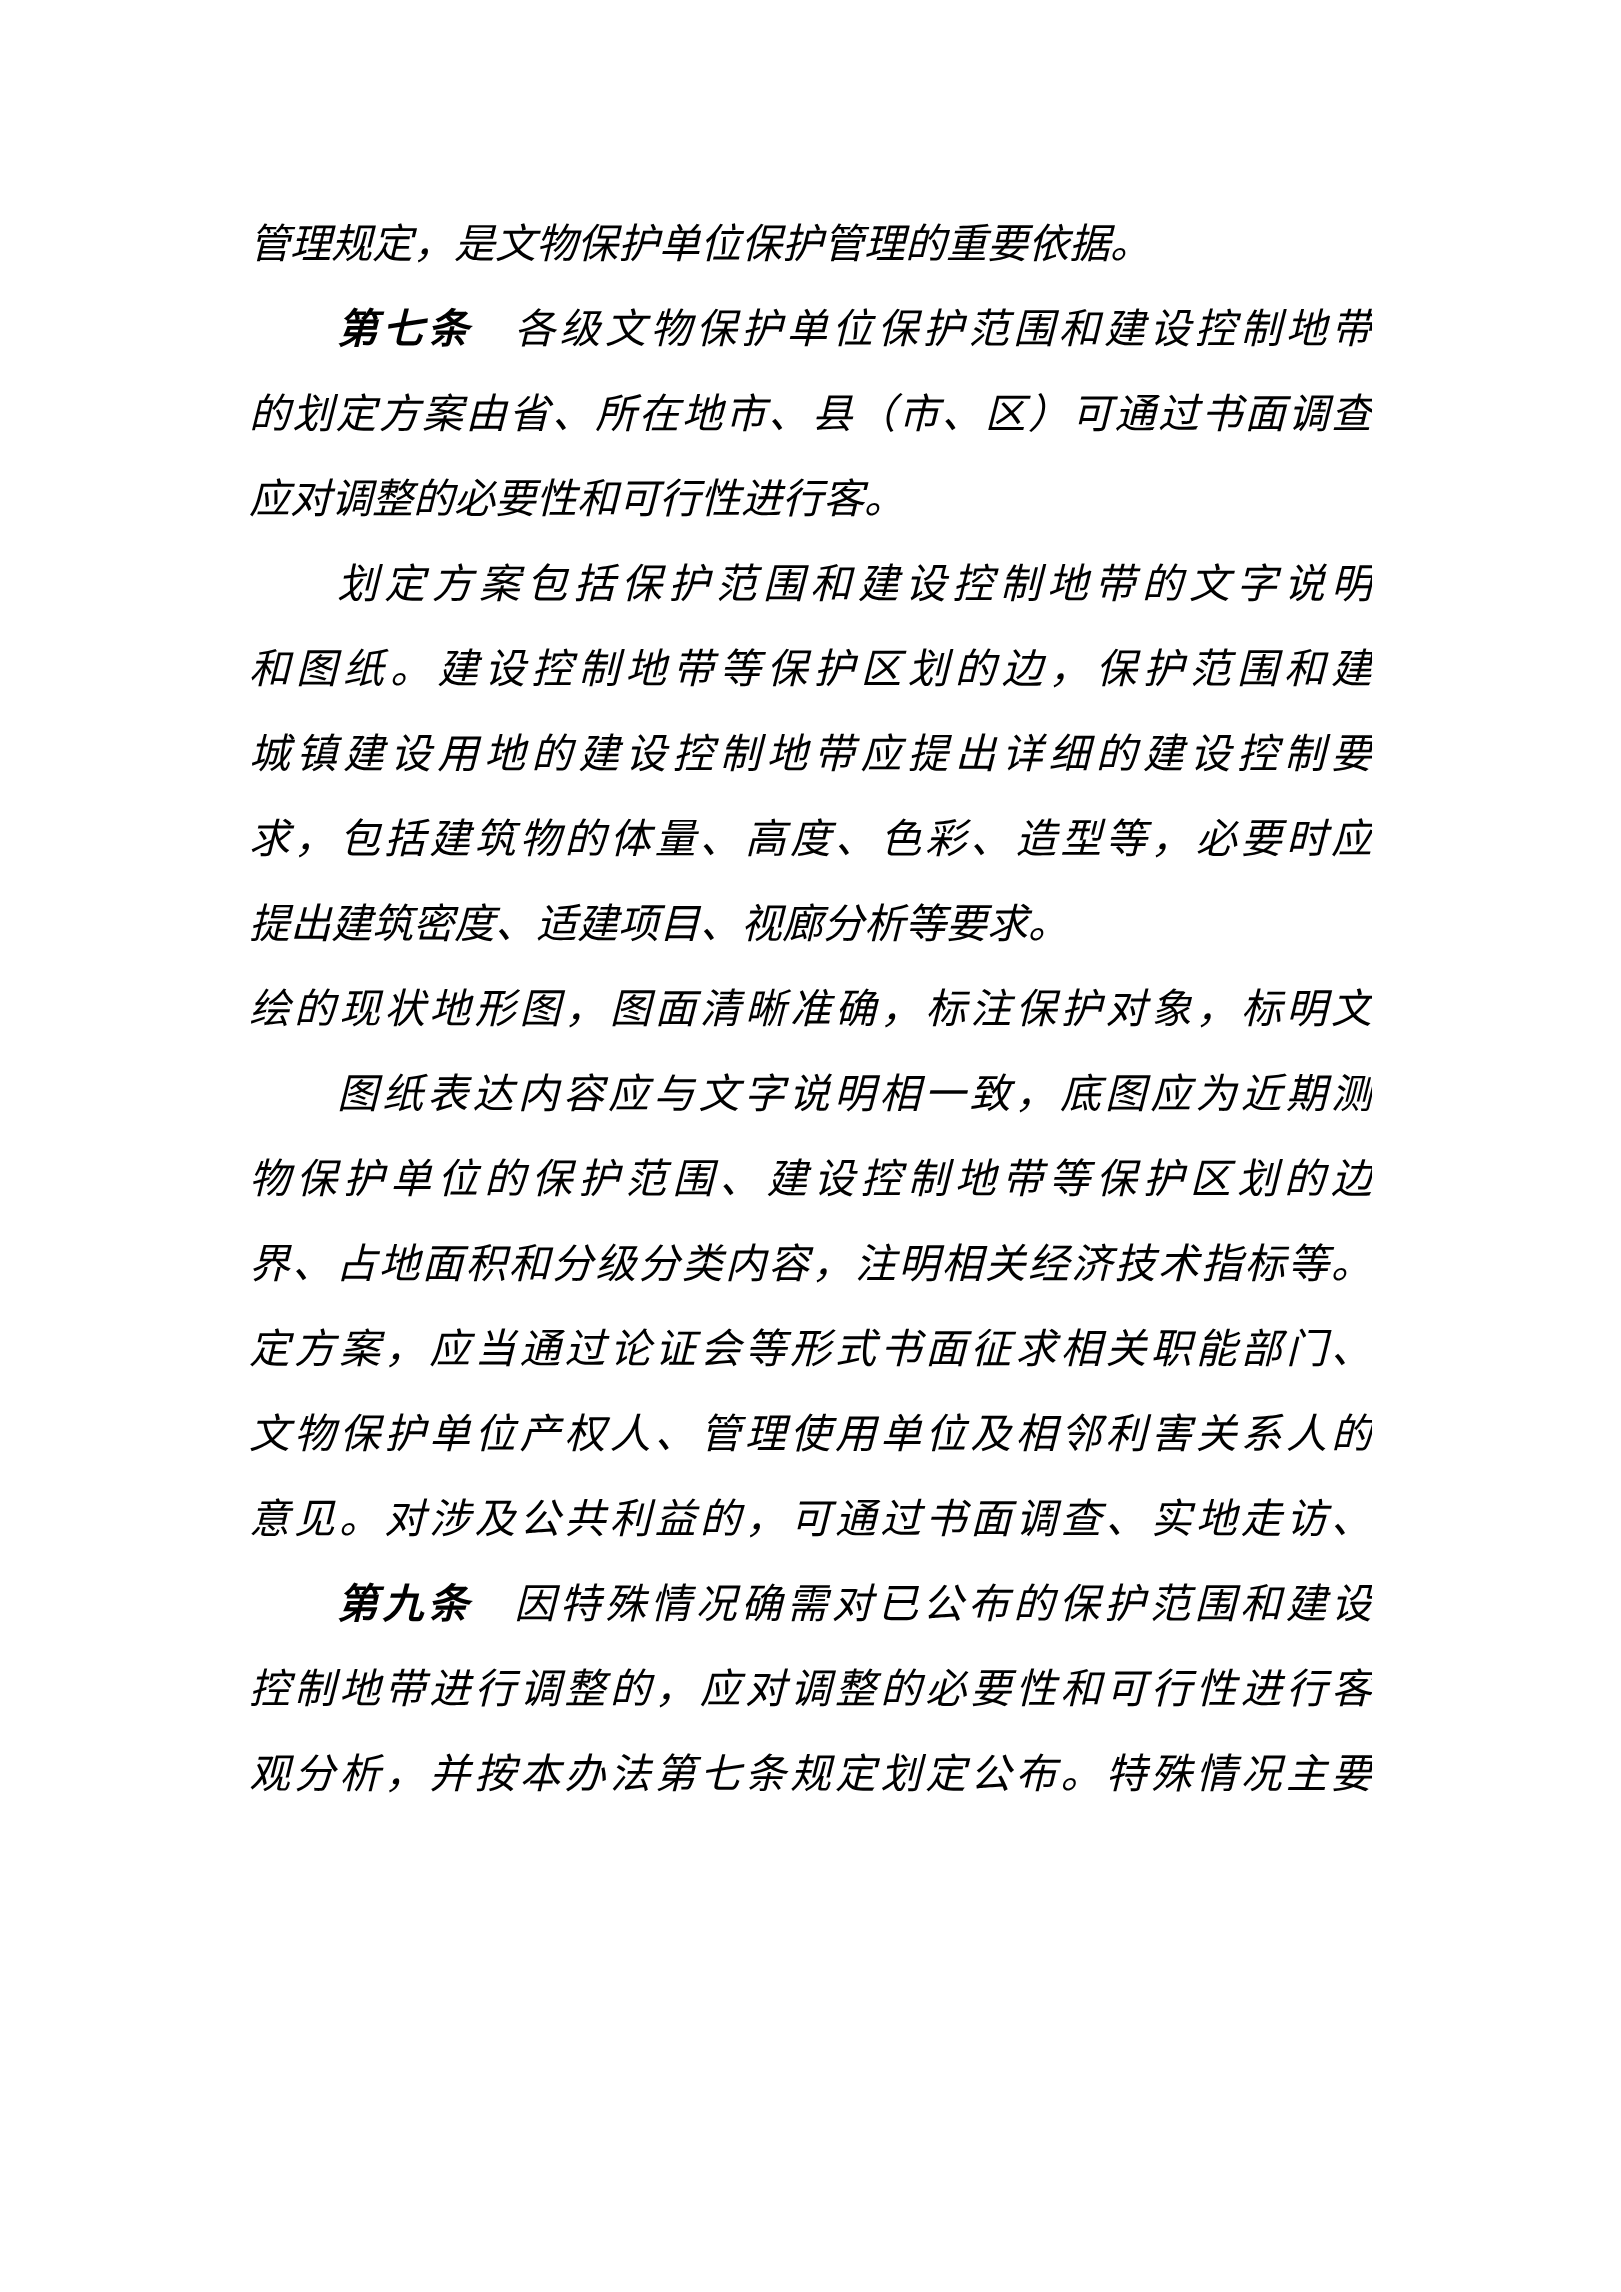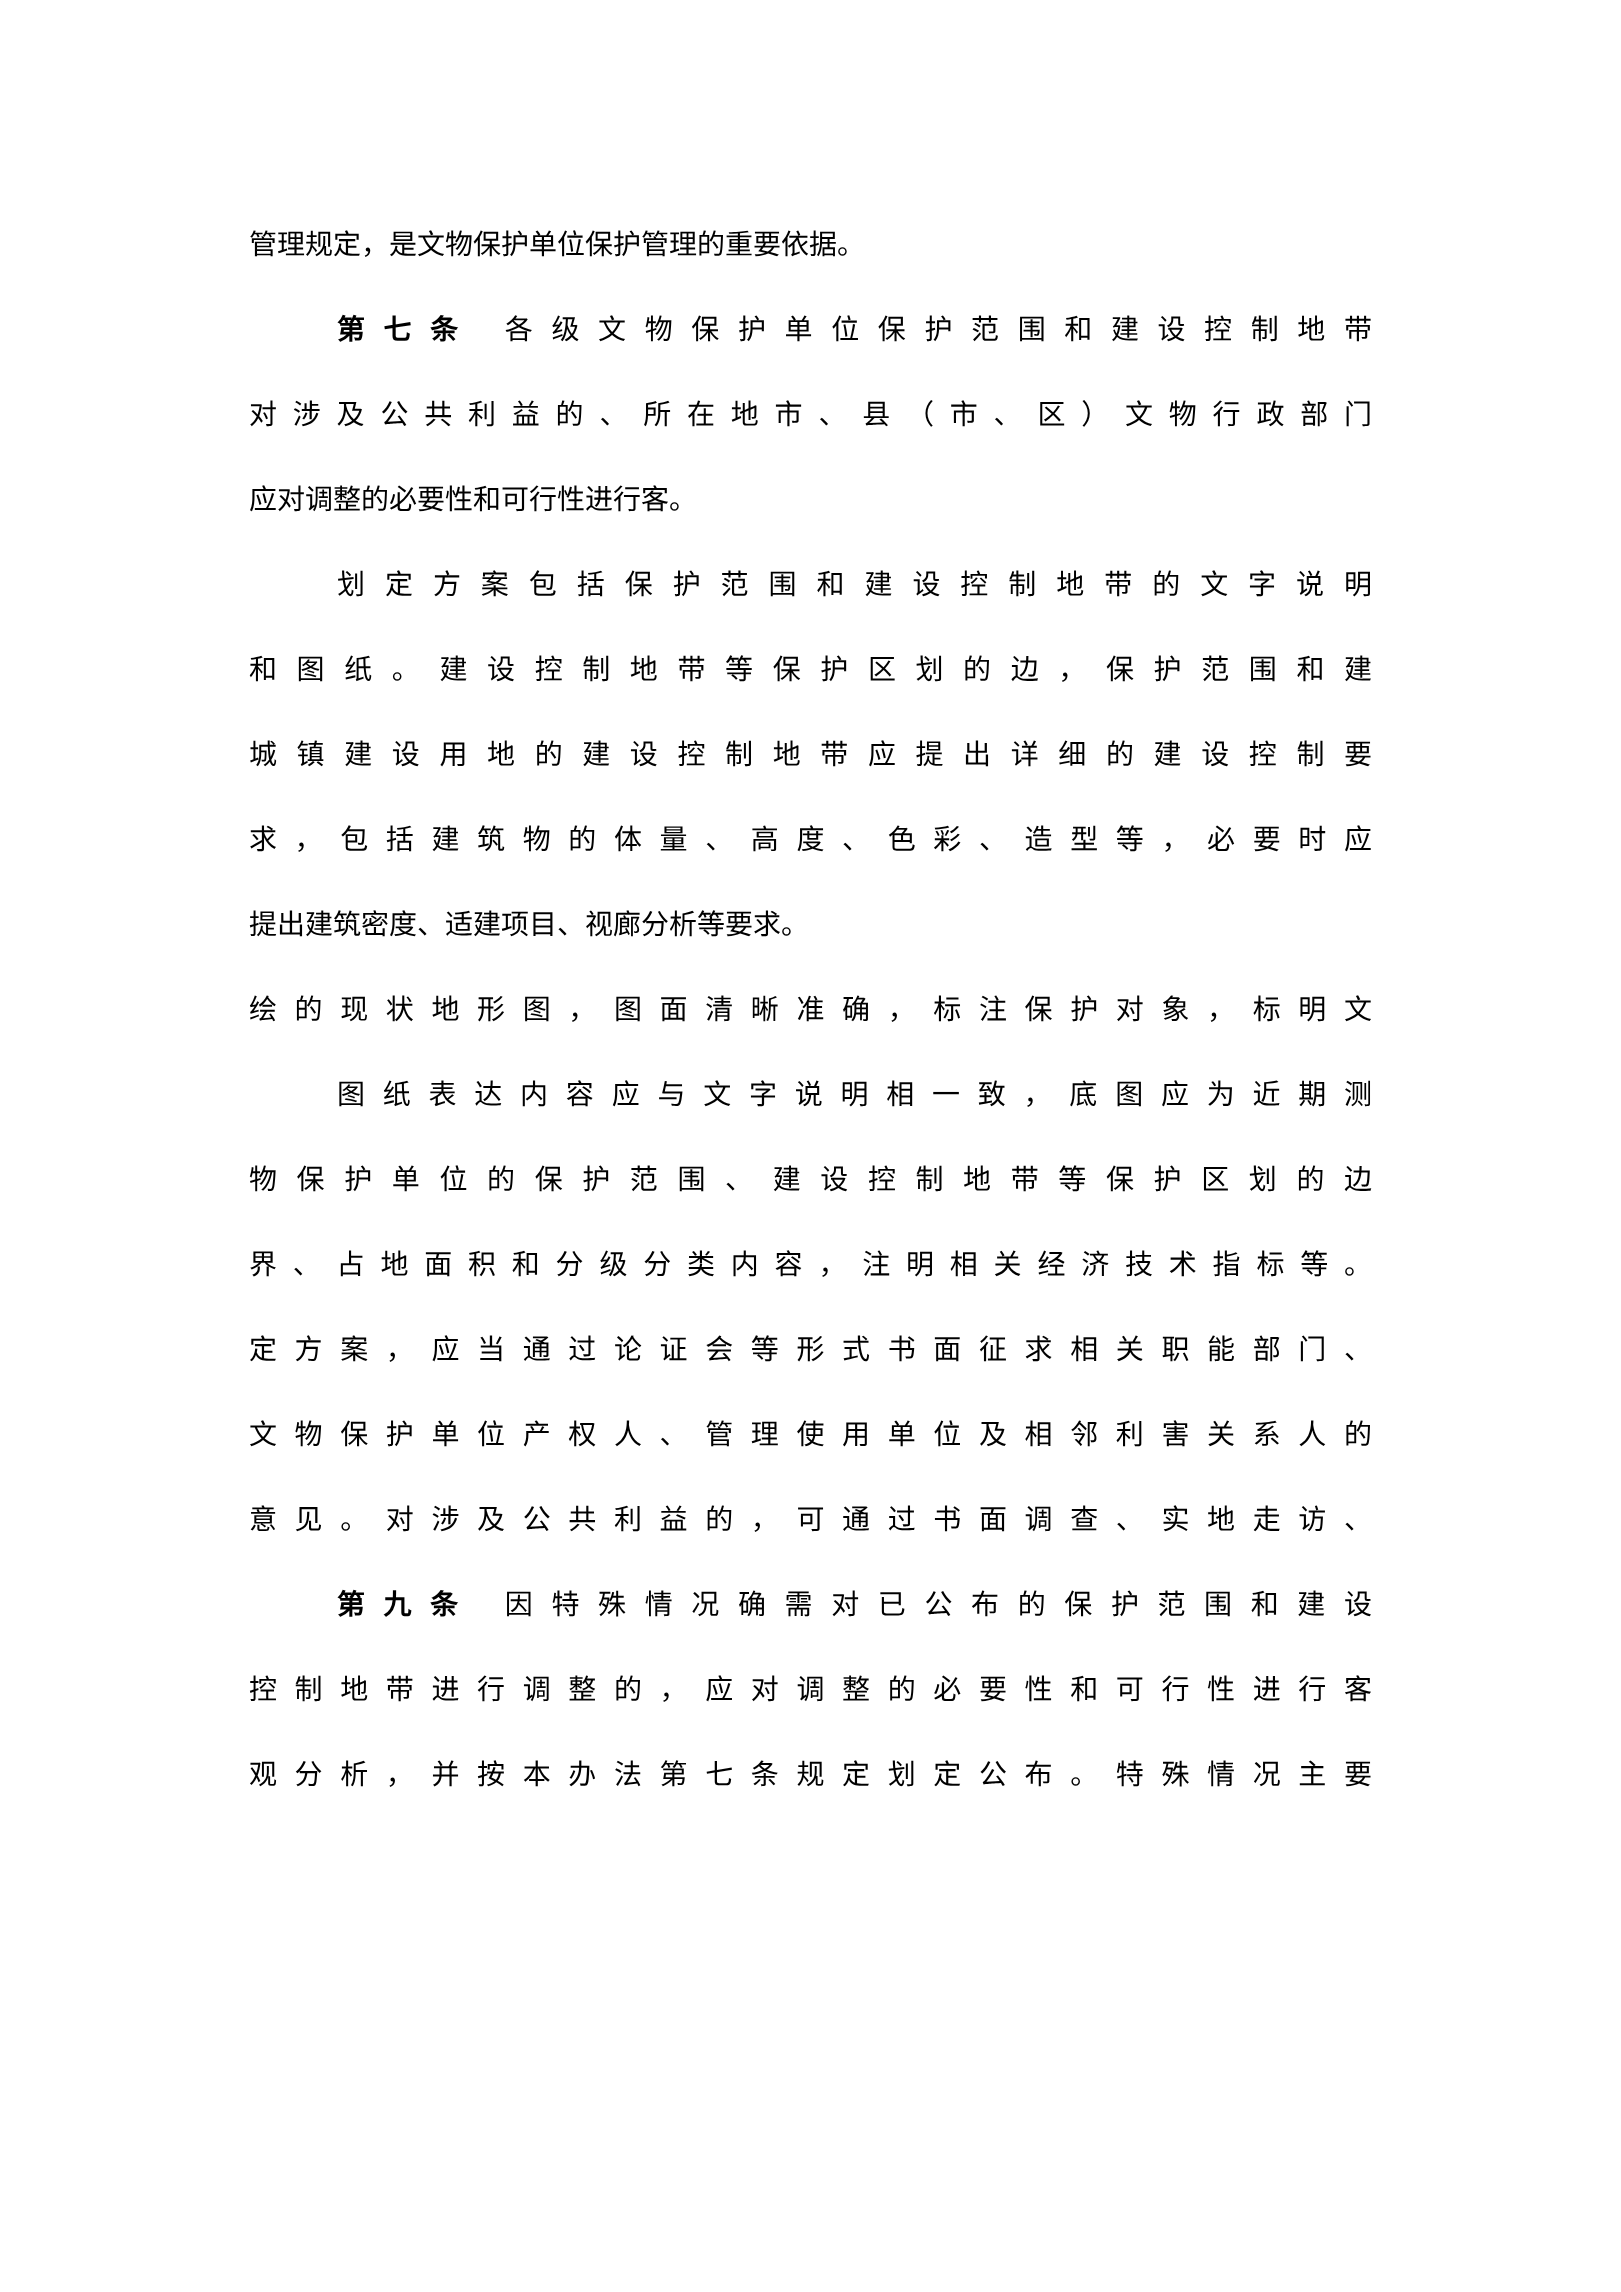--- a/index.html
+++ b/index.html
@@ -21,48 +21,49 @@
       overflow: hidden;
     }
     .text-block {
       position: absolute;
       left: 249px;
       top: 202px;
       width: 1123px;
       color: var(--ink);
     }
     .line {
-      font-size: 28px;
+      font-size: 41px;
       line-height: 85px;
       height: 85px;
       overflow: hidden;
       text-align: left;
       white-space: normal;
       color: var(--ink);
+      font-style: italic;
     }
     .line.indent {
       padding-left: 88px;
     }
     .line.justify {
       text-align: justify;
       text-align-last: justify;
     }
     .term {
       font-weight: 700;
       margin-right: 1em;
     }
   </style>
 </head>
 <body>
 
 <div class="page">
   <div class="text-block">
       <div class="line"><span>管理规定，是文物保护单位保护管理的重要依据。</span></div>
       <div class="line indent justify"><span class="term">第七条</span><span>各级文物保护单位保护范围和建设控制地带</span></div>
-      <div class="line justify"><span>对涉及公共利益的、所在地市、县（市、区）文物行政部门</span></div>
+      <div class="line justify"><span>的划定方案由省、所在地市、县（市、区）可通过书面调查</span></div>
       <div class="line"><span>应对调整的必要性和可行性进行客。</span></div>
       <div class="line indent justify"><span>划定方案包括保护范围和建设控制地带的文字说明</span></div>
       <div class="line justify"><span>和图纸。建设控制地带等保护区划的边，保护范围和建</span></div>
       <div class="line justify"><span>城镇建设用地的建设控制地带应提出详细的建设控制要</span></div>
       <div class="line justify"><span>求，包括建筑物的体量、高度、色彩、造型等，必要时应</span></div>
       <div class="line"><span>提出建筑密度、适建项目、视廊分析等要求。</span></div>
       <div class="line justify"><span>绘的现状地形图，图面清晰准确，标注保护对象，标明文</span></div>
       <div class="line indent justify"><span>图纸表达内容应与文字说明相一致，底图应为近期测</span></div>
       <div class="line justify"><span>物保护单位的保护范围、建设控制地带等保护区划的边</span></div>
       <div class="line justify"><span>界、占地面积和分级分类内容，注明相关经济技术指标等。</span></div>

